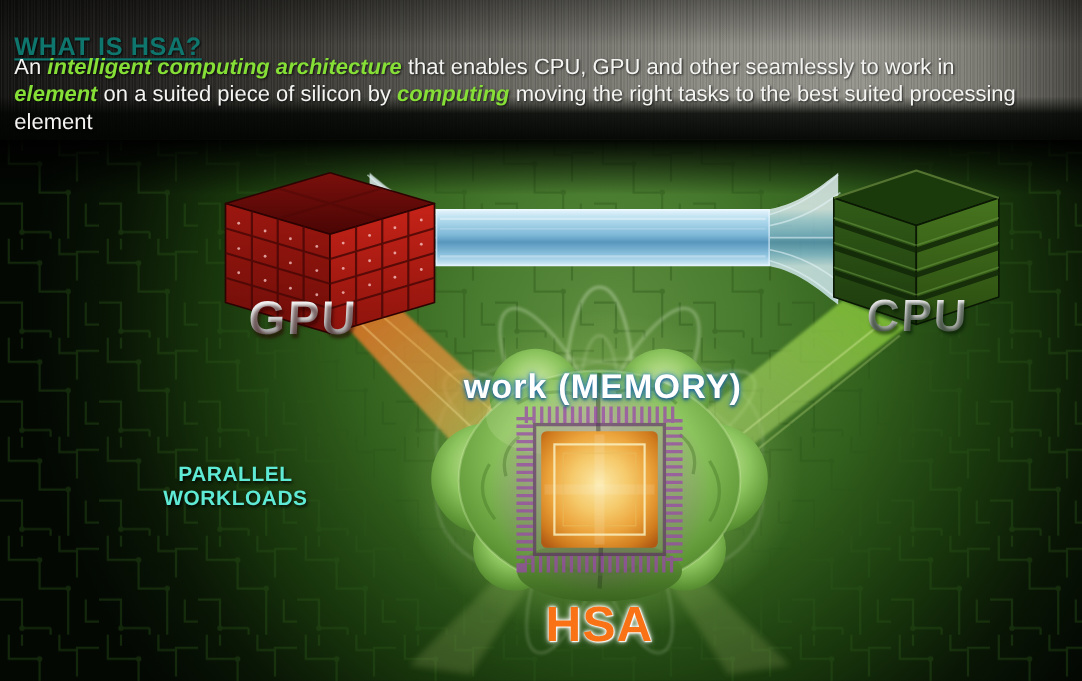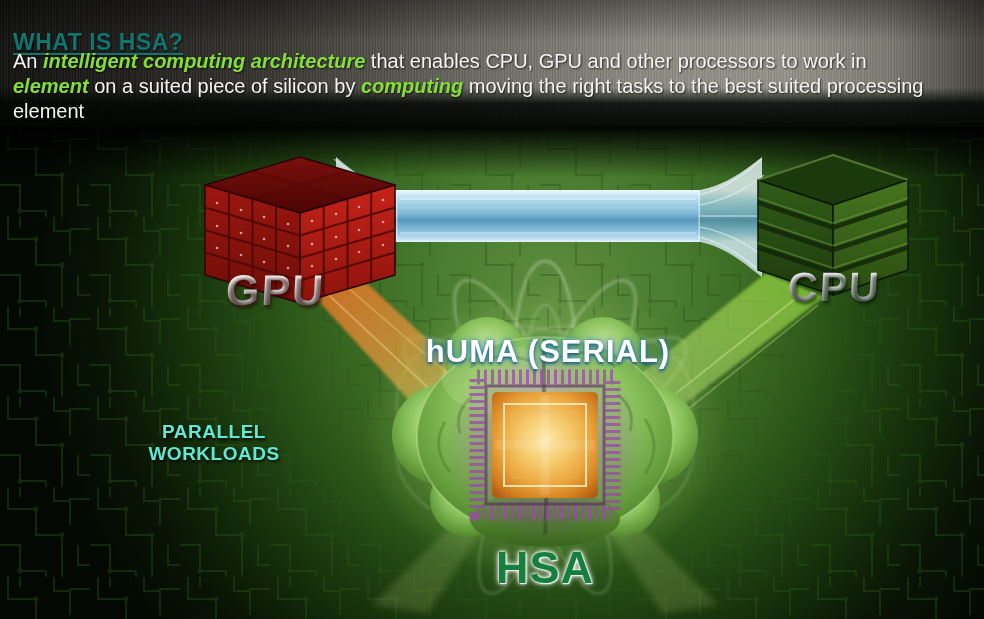--- a/index.html
+++ b/index.html
@@ -73,33 +73,33 @@
     font-size: 19px; line-height: 22px; letter-spacing: 0.5px;
     text-shadow: 1px 2px 3px rgba(0,0,0,0.85);
   }
   .serial-label {
     left: 821px; top: 297px; width: 140px; text-align: left;
     font-size: 19px; line-height: 23px; letter-spacing: 0.5px;
     text-shadow: 1px 2px 3px rgba(0,0,0,0.85);
   }
   .hsa-label {
     left: 490px; top: 415px; width: 110px; text-align: center;
-    font-size: 45px; letter-spacing: 1px; color: #15803d;
+    font-size: 45px; letter-spacing: 1px; color: #f97316;
     text-shadow: 0 0 2px #fff, 0 0 4px #ffffff, 0 0 7px rgba(255,255,255,0.85),
                  1px 1px 1px rgba(255,255,255,0.9);
   }
 </style>
 </head>
 <body>
 
 <div class="slide">
 
   <div class="header"></div>
   <div class="slide-title">WHAT IS HSA?</div>
-  <div class="intro"><span>An </span><span class="hl">intelligent computing architecture</span><span> that enables CPU, GPU and other processors to work in </span><span class="hl">element</span><span> on a suited piece of silicon by </span><span class="hl">computing</span><span> moving the right tasks to the best suited processing element</span></div>
+  <div class="intro"><span>An </span><span class="hl">intelligent computing architecture</span><span> that enables CPU, GPU and other seamlessly to work in </span><span class="hl">element</span><span> on a suited piece of silicon by </span><span class="hl">computing</span><span> moving the right tasks to the best suited processing element</span></div>
 
   <div class="diagram">
     <svg width="984" height="492" viewBox="0 0 984 492">
       <defs>
         <radialGradient id="bgG" cx="555" cy="165" r="530" gradientUnits="userSpaceOnUse">
           <stop offset="0%" stop-color="#5d8c3e"></stop>
           <stop offset="22%" stop-color="#4a7d30"></stop>
           <stop offset="45%" stop-color="#32611d"></stop>
           <stop offset="68%" stop-color="#18360c"></stop>
           <stop offset="85%" stop-color="#091505"></stop>
@@ -330,18 +330,18 @@
         <rect x="492" y="265" width="106" height="106" rx="5" fill="url(#chipG)"></rect>
         <path d="M545,268 V368" stroke="#ffffff" stroke-width="9" opacity="0.12"></path>
         <path d="M495,318 H595" stroke="#ffffff" stroke-width="9" opacity="0.1"></path>
         <rect x="504" y="277" width="82" height="82" fill="none" stroke="#f8f0c0" stroke-width="2" opacity="0.85"></rect>
         <rect x="512" y="285" width="66" height="66" fill="none" stroke="#e8c060" stroke-width="1" opacity="0.6"></rect>
       </g>
     </svg>
 
     <div class="dlabel gpu-label">GPU</div>
     <div class="dlabel cpu-label">CPU</div>
-    <div class="dlabel pipe-label">hUMA (SERIAL)</div>
+    <div class="dlabel pipe-label">work (MEMORY)</div>
     <div class="dlabel parallel-label">PARALLEL WORKLOADS</div>
     <div class="dlabel hsa-label">HSA</div>
 
   </div>
 </div>
 
 </body></html>

